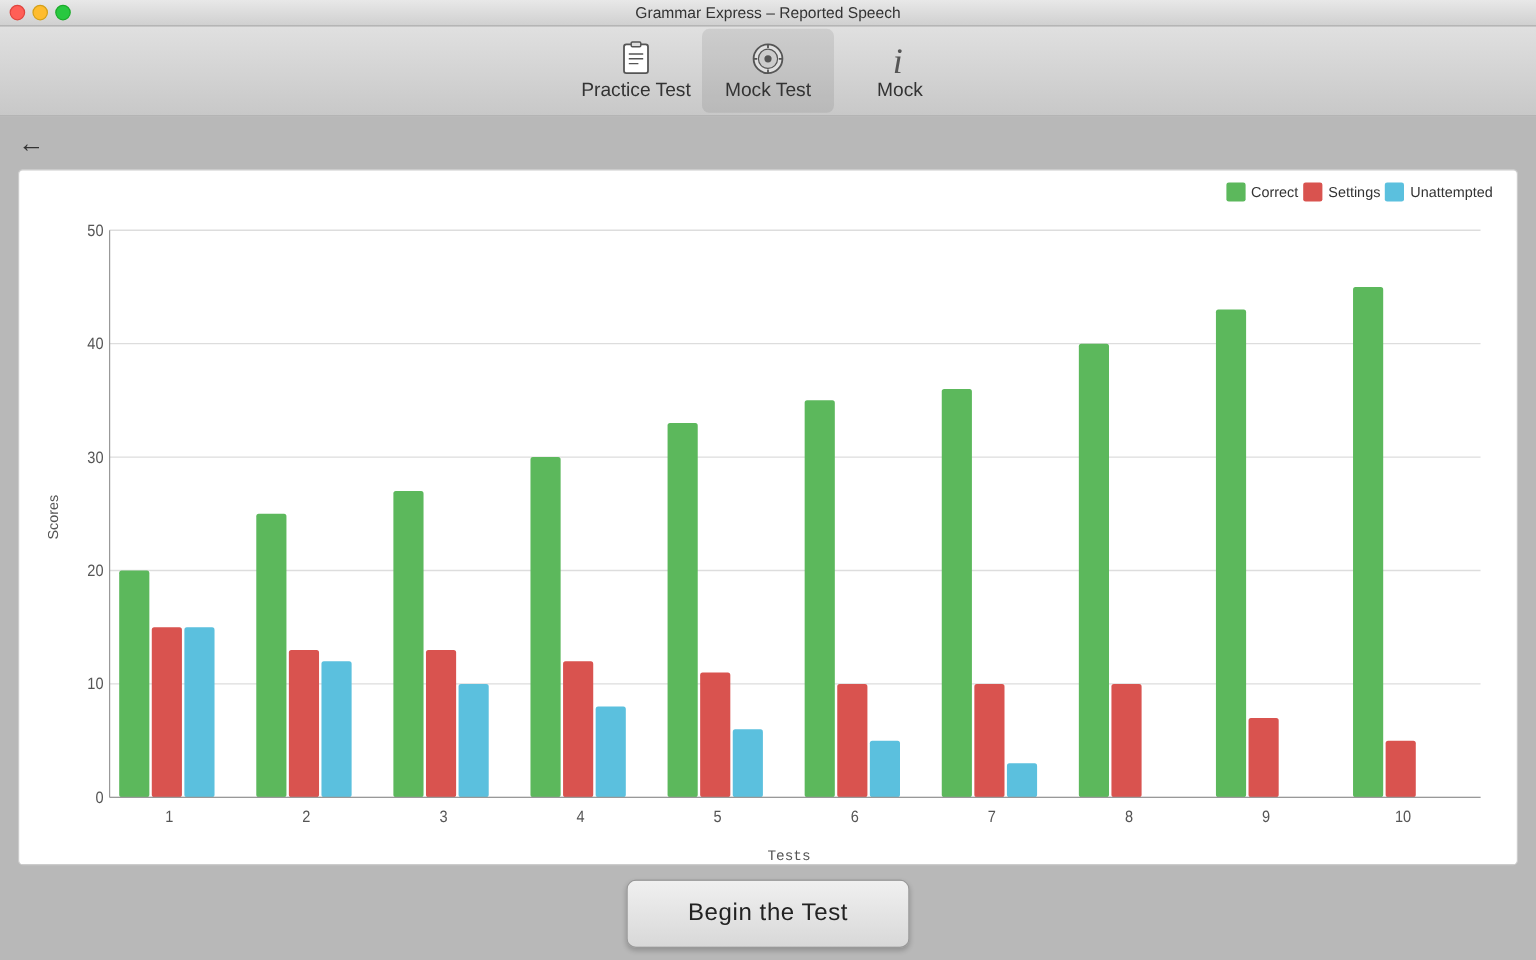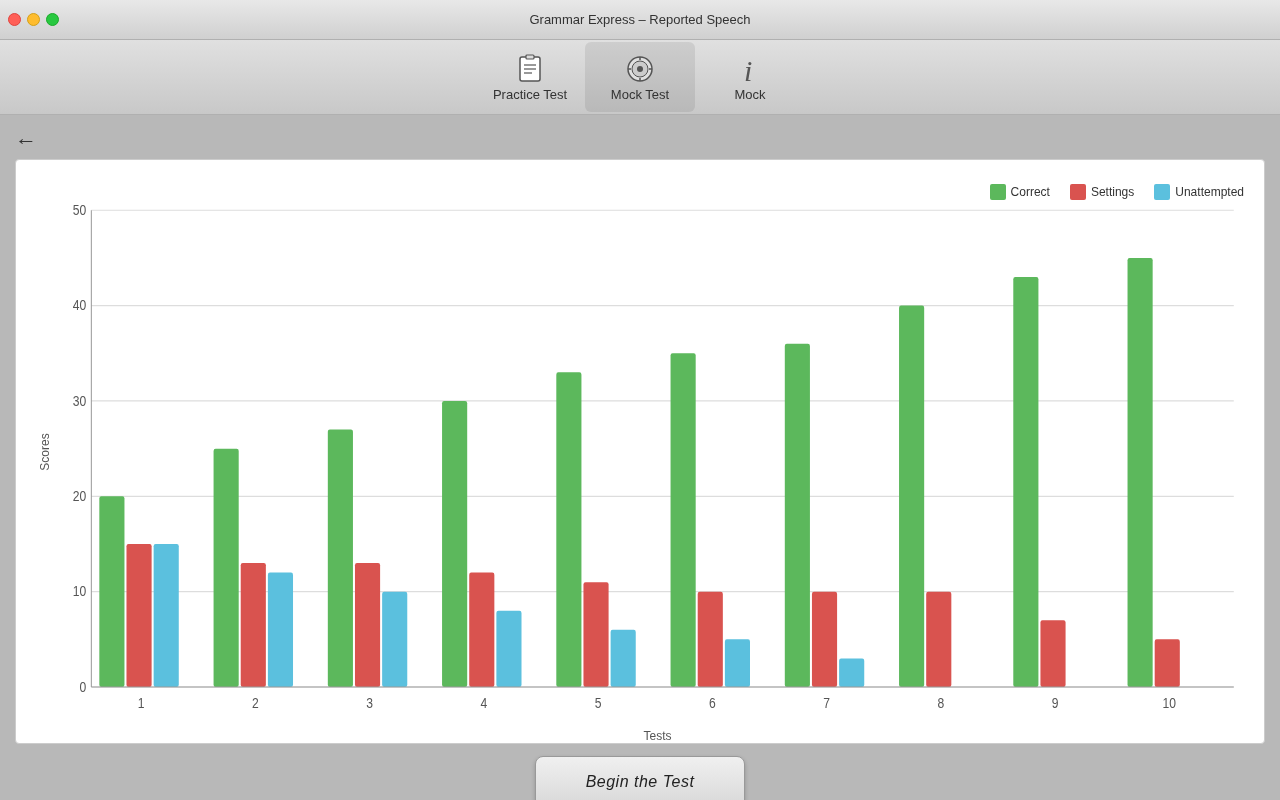--- a/index.html
+++ b/index.html
@@ -7,21 +7,21 @@
     body {
       width: 1280px;
       height: 800px;
       background: #c8c8c8;
       font-family: -apple-system, 'Helvetica Neue', Arial, sans-serif;
       overflow: hidden;
     }
 
     
     .titlebar {
-      height: 40px;
+      height: 22px;
       background: linear-gradient(to bottom, #e8e8e8, #d0d0d0);
       display: flex;
       align-items: center;
       justify-content: center;
       position: relative;
       border-bottom: 1px solid #b0b0b0;
     }
     .titlebar-title {
       font-size: 13px;
       color: #333;
@@ -61,21 +61,21 @@
       width: 110px;
       height: 70px;
       cursor: pointer;
       border-radius: 6px;
       padding: 6px;
     }
     .toolbar-item.active {
       background: rgba(0,0,0,0.08);
     }
     .toolbar-label {
-      font-size: 13px;
+      font-size: 16px;
       color: #333;
       font-weight: 500;
     }
 
     
     .icon-svg {
       width: 32px;
       height: 32px;
       margin-bottom: 2px;
     }
@@ -110,24 +110,24 @@
       border: 1px solid #ccc;
       border-radius: 4px;
       padding: 10px 10px 10px 45px;
       position: relative;
       margin-bottom: 12px;
     }
 
     
     .legend {
       position: absolute;
-      top: 24px;
+      top: 10px;
       right: 20px;
       display: flex;
-      gap: 20px;
+      gap: 4px;
       align-items: center;
     }
     .legend-item {
       display: flex;
       align-items: center;
       gap: 5px;
       font-size: 12px;
       color: #333;
     }
     .legend-color {
@@ -155,27 +155,26 @@
       width: 100%;
       height: 100%;
     }
 
     
     .begin-button {
       background: linear-gradient(to bottom, #f0f0f0, #d8d8d8);
       border: 1px solid #999;
       border-radius: 8px;
       padding: 16px 50px;
-      font-size: 16px;
+      font-size: 20px;
       font-weight: 400;
       color: #222;
       cursor: pointer;
       box-shadow: 0 2px 4px rgba(0,0,0,0.2);
       letter-spacing: 0.5px;
-      font-style: italic;
     }
   </style>
 </head>
 <body>
 
 <div class="titlebar">
   <div class="traffic-lights">
     <div class="traffic-light tl-red"></div>
     <div class="traffic-light tl-yellow"></div>
     <div class="traffic-light tl-green"></div>
@@ -294,19 +293,19 @@
         <rect x="968.77" y="391.9" width="24.86" height="58.10000000000001" fill="#d9534f" rx="2"></rect>
         <text x="983.1999999999999" y="468" text-anchor="middle" font-size="12" fill="#555">9</text>
         <rect x="1054.91" y="76.5" width="24.86" height="373.5" fill="#5cb85c" rx="2"></rect>
         <rect x="1081.77" y="408.5" width="24.86" height="41.5" fill="#d9534f" rx="2"></rect>
         <text x="1096.2" y="468" text-anchor="middle" font-size="12" fill="#555">10</text>
         <line x1="30" y1="450" x2="1160" y2="450" stroke="#999" stroke-width="1"></line>
         <line x1="30" y1="35" x2="30" y2="450" stroke="#999" stroke-width="1"></line>
       </svg>
 
     
-    <div style="text-align:center; font-size:12px; color:#555; margin-top:-8px;">Tests</div>
+    <div style="text-align:center; font-size:12px; color:#555; margin-top:-8px;font-family:Liberation Mono, monospace;">Tests</div>
 
   </div>
 
   <button class="begin-button">Begin the Test</button>
 
 </div>
 
 </body></html>

